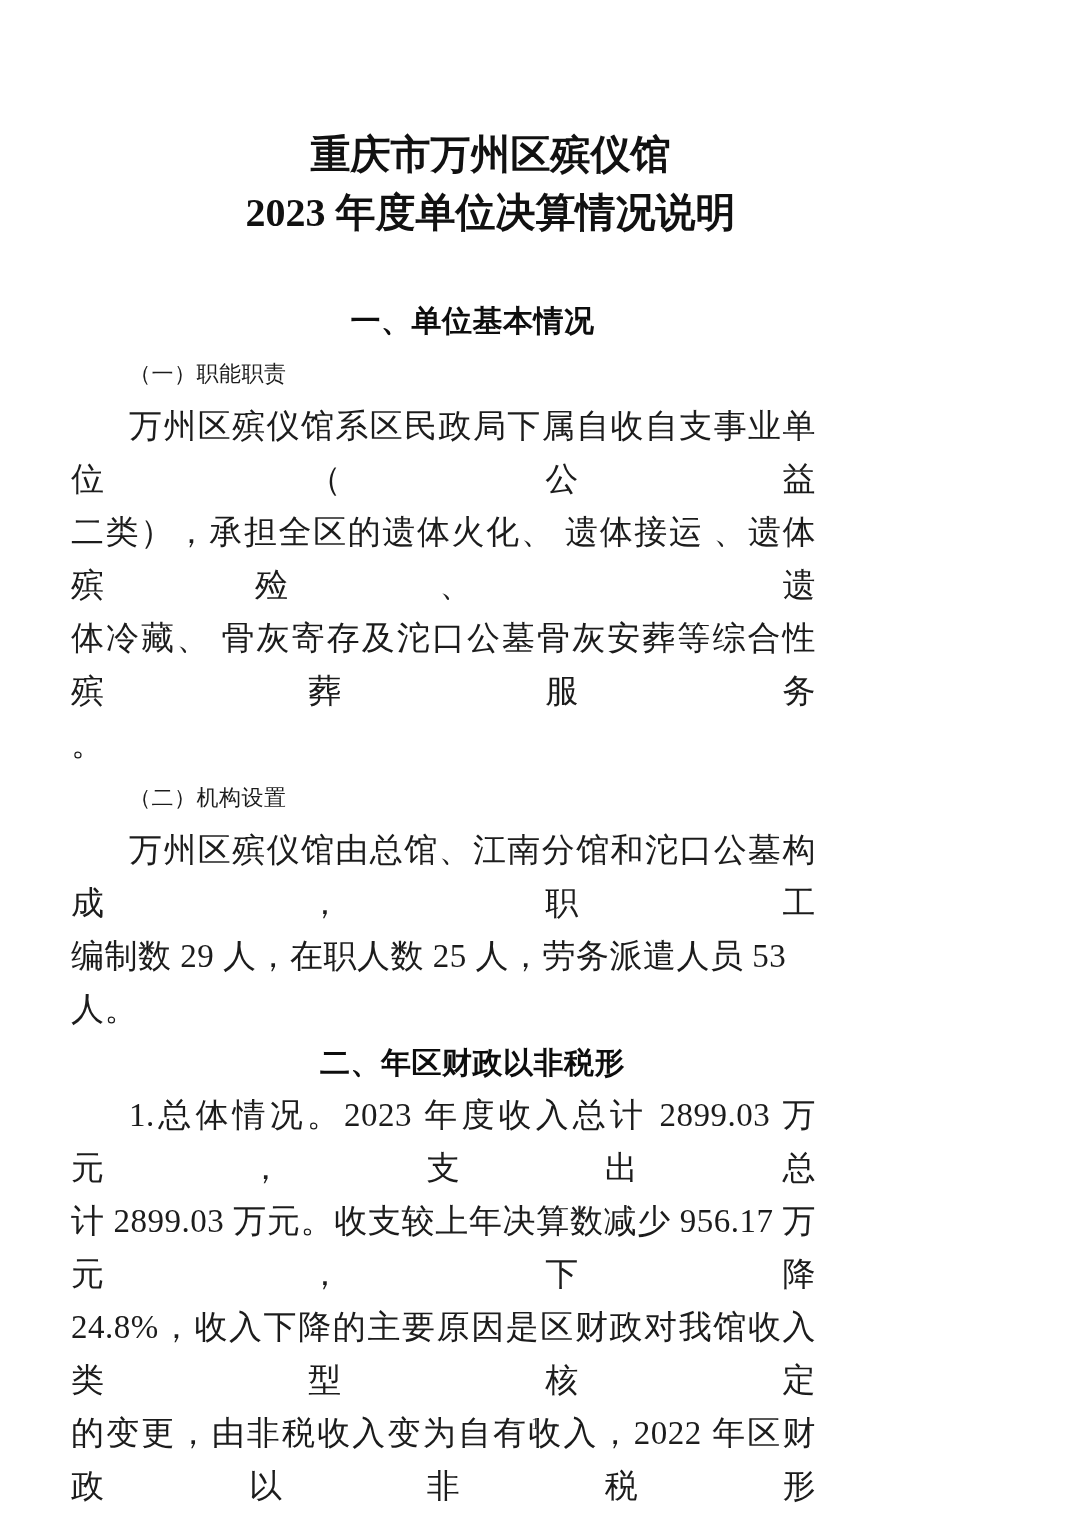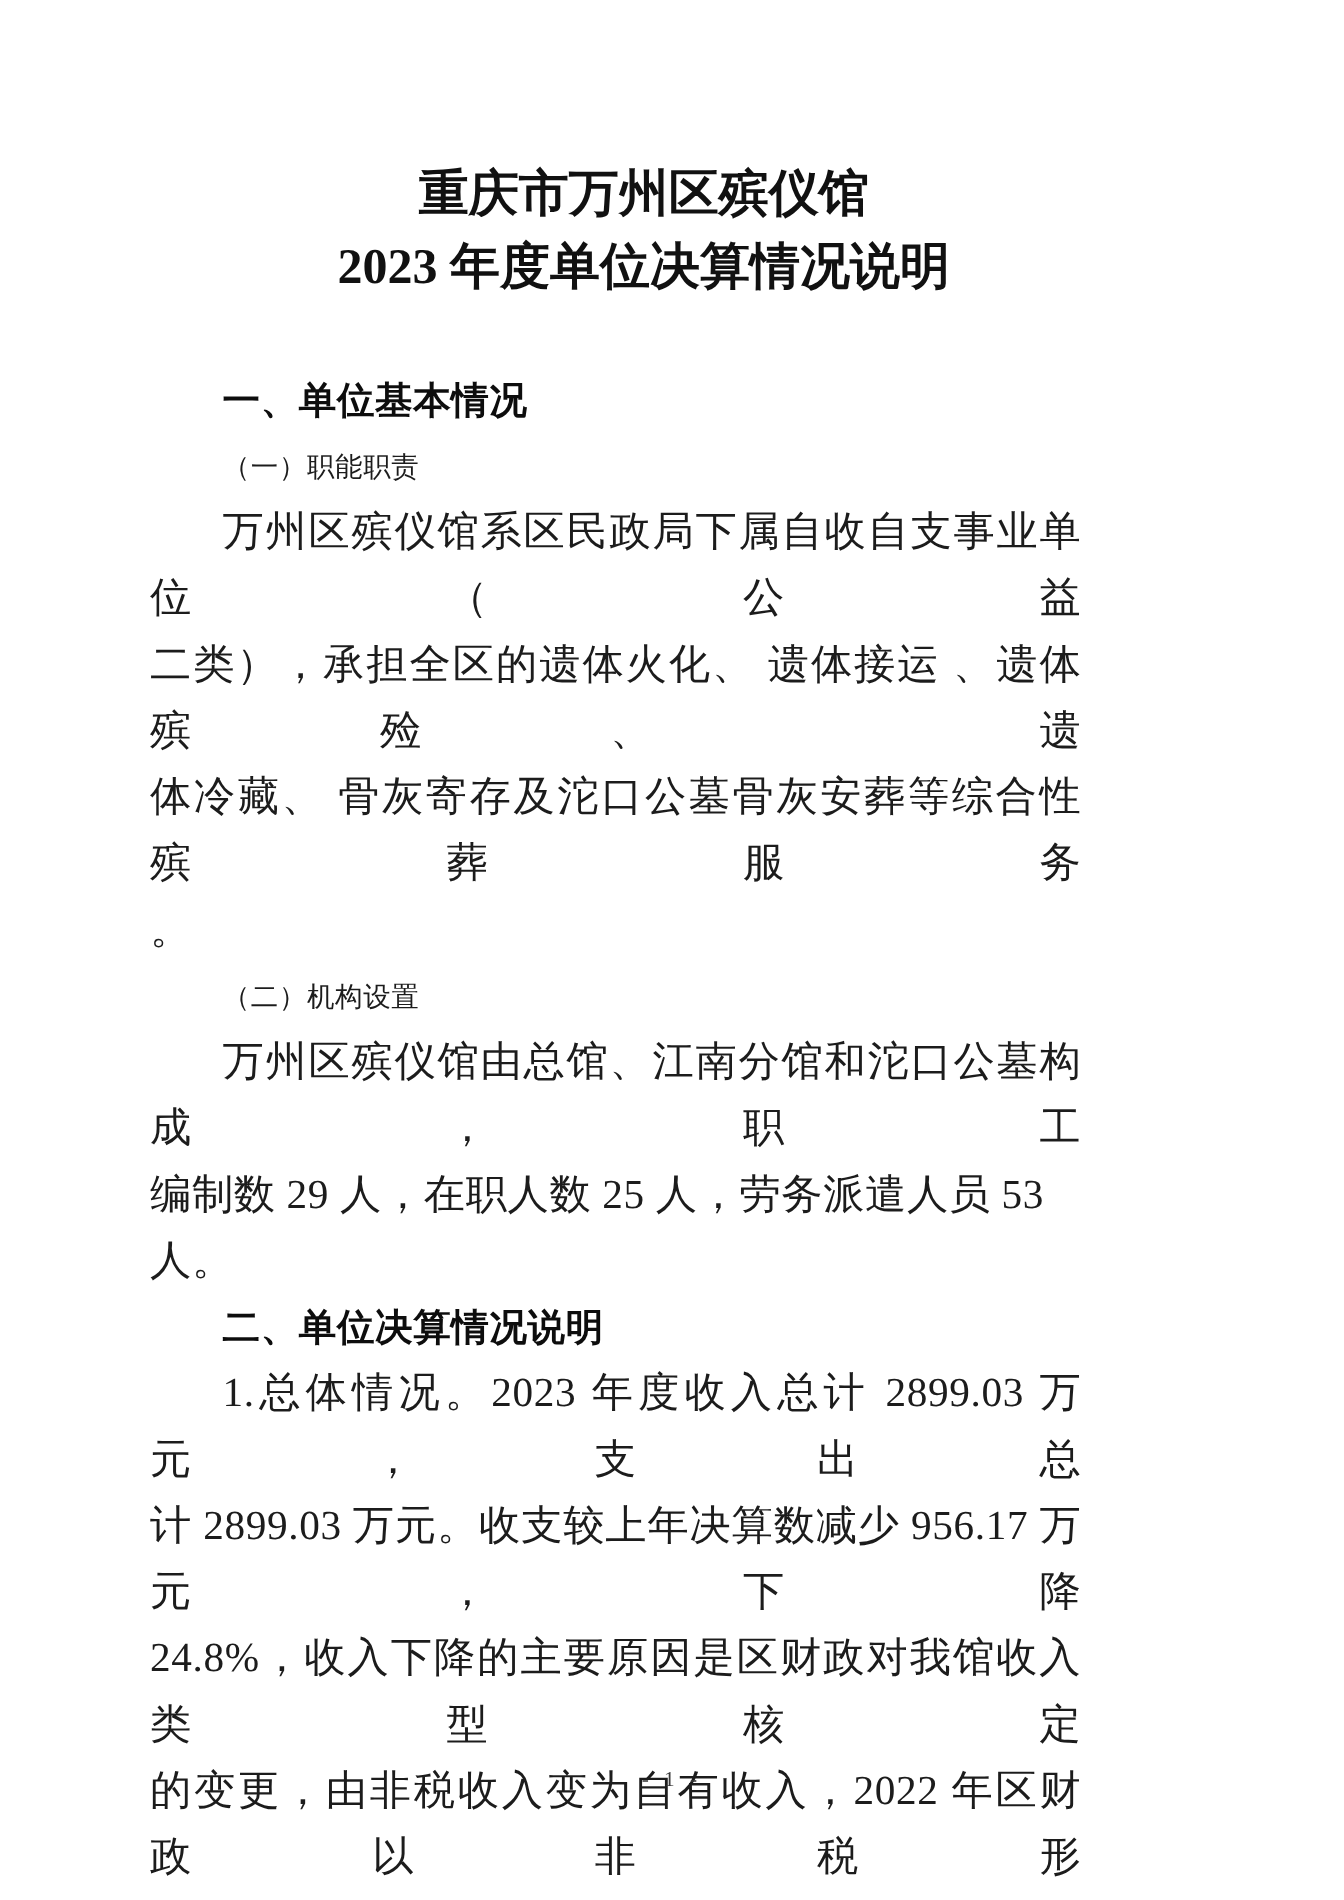--- a/index.html
+++ b/index.html
@@ -8,21 +8,21 @@
     background: #ffffff;
   }
   .page {
     position: relative;
     width: 1075px;
     height: 1520px;
     margin: 0 auto;
     background: #ffffff;
     color: #1c1c1c;
     box-sizing: border-box;
-    padding: 126px 165px 0 120px;
+    padding: 126px 165px 0 71px;
     overflow: hidden;
     font-family: "Liberation Serif", "DejaVu Serif", serif;
   }
   .doc-title {
     margin: 0 0 52px 0;
     text-align: center;
     font-family: "Liberation Serif", "DejaVu Serif", serif;
     font-weight: bold;
     font-size: 40px;
     line-height: 58px;
@@ -50,20 +50,21 @@
   .line.stretch {
     text-align: justify;
     text-align-last: justify;
     text-justify: inter-character;
   }
   .line.section-heading {
     font-family: "Liberation Sans", "DejaVu Sans", sans-serif;
     font-weight: bold;
     font-size: 30px;
     color: #0d0d0d;
+    text-align: center;
   }
   .line.sub-heading {
     font-size: 22px;
   }
   .page-footer {
     position: absolute;
     left: 0;
     right: 0;
     bottom: 86px;
     text-align: center;
@@ -86,21 +87,21 @@
   <div class="doc-body" id="lines-container">
       <div class="line section-heading indent">一、单位基本情况</div>
       <div class="line sub-heading indent">（一）职能职责</div>
       <div class="line body indent stretch">万州区殡仪馆系区民政局下属自收自支事业单位（公益</div>
       <div class="line body stretch">二类），承担全区的遗体火化、 遗体接运 、遗体殡殓、 遗</div>
       <div class="line body stretch">体冷藏、 骨灰寄存及沱口公墓骨灰安葬等综合性殡葬服务</div>
       <div class="line body">。</div>
       <div class="line sub-heading indent">（二）机构设置</div>
       <div class="line body indent stretch">万州区殡仪馆由总馆、江南分馆和沱口公墓构成，职工</div>
       <div class="line body">编制数 29 人，在职人数 25 人，劳务派遣人员 53 人。</div>
-      <div class="line section-heading indent">二、单位决算情况说明</div>
+      <div class="line section-heading indent">二、年区财政以非税形</div>
       <div class="line body indent stretch">1.总体情况。2023 年度收入总计 2899.03 万元，支出总</div>
       <div class="line body stretch">计 2899.03 万元。收支较上年决算数减少 956.17 万元，下降</div>
       <div class="line body stretch">24.8%，收入下降的主要原因是区财政对我馆收入类型核定</div>
       <div class="line body stretch">的变更，由非税收入变为自有收入，2022 年区财政以非税形</div>
       <div class="line body stretch">式返还以前年度结余资金 1024.65 万元，2023 年无返还，收</div>
     </div>
 
   <div class="page-footer">- 1 -</div>
 
 </div>

